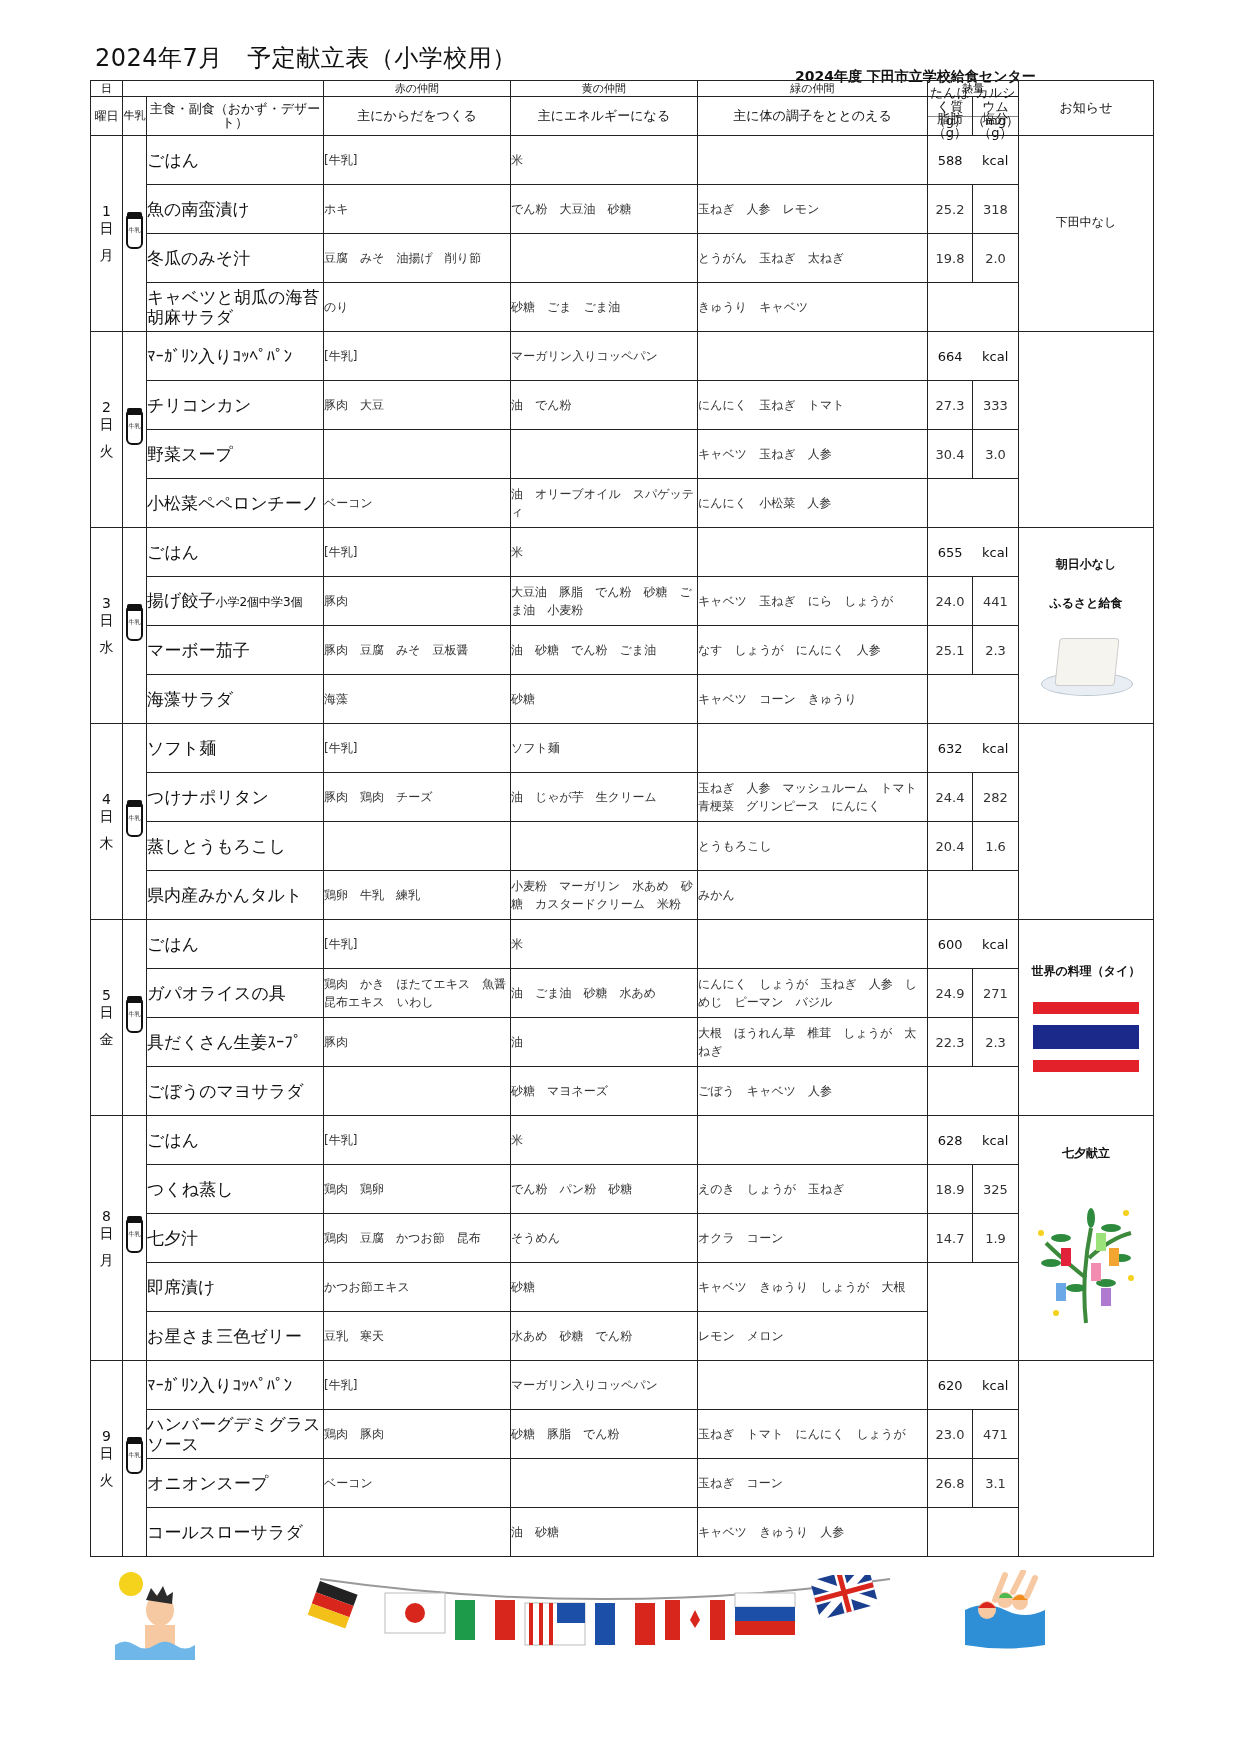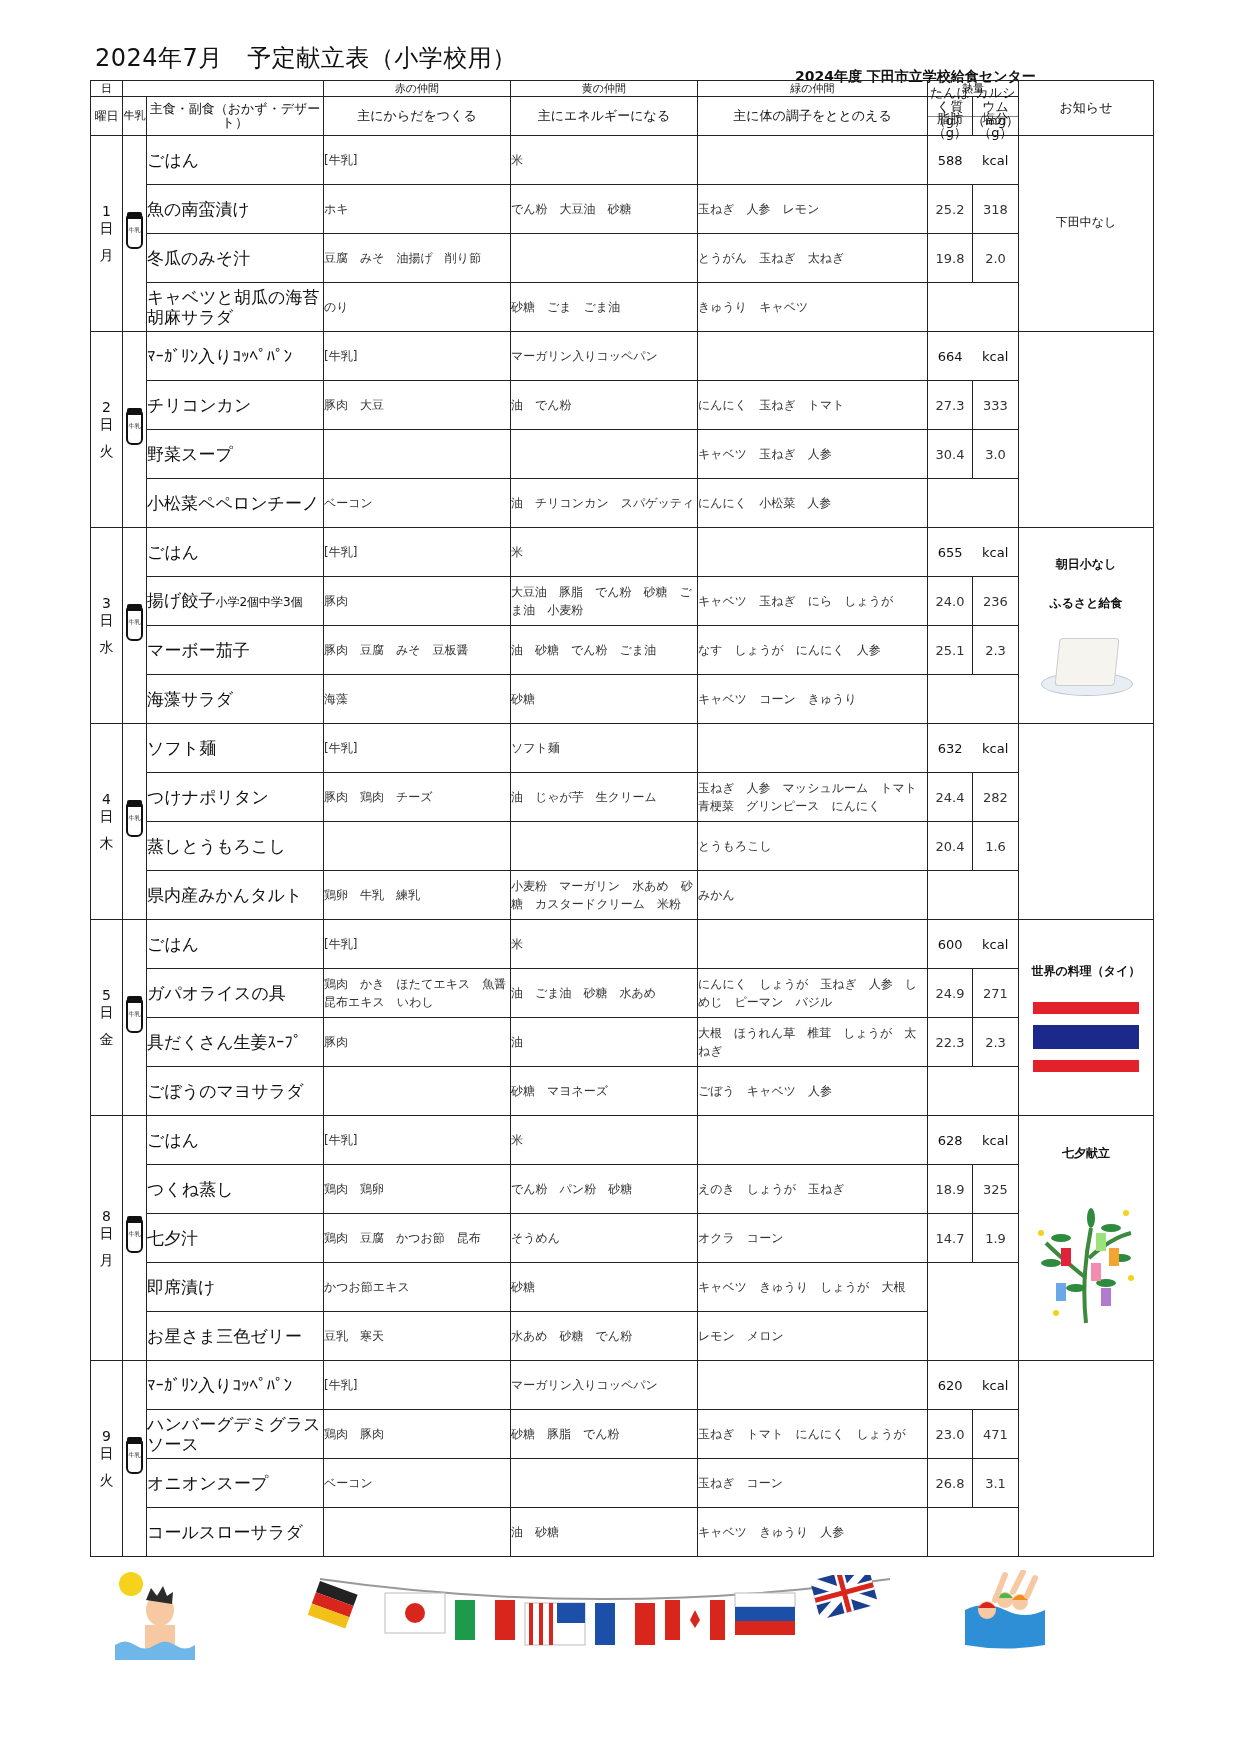--- a/index.html
+++ b/index.html
@@ -163,21 +163,21 @@
         <td class="dish"><span>野菜スープ</span></td>
         <td class="ing"></td>
         <td class="ing"></td>
         <td class="ing">キャベツ　玉ねぎ　人参</td>
         <td class="nv first">30.4</td>
         <td class="nv">3.0</td>
       </tr>
       <tr class="r">
         <td class="dish"><span>小松菜ペペロンチーノ</span></td>
         <td class="ing">ベーコン</td>
-        <td class="ing">油　チリコンカン　スパゲッティ</td>
+        <td class="ing">油　オリーブオイル　スパゲッティ</td>
         <td class="ing">にんにく　小松菜　人参</td>
         <td colspan="2" rowspan="1"></td>
       </tr>
       <tr class="r">
         <td class="date" rowspan="4">
           <div>3</div>
           <div>日</div>
           <div style="margin-top:10px">水</div>
         </td>
         <td class="milk" rowspan="4">
@@ -200,21 +200,21 @@
             <div class="block"></div>
           </div>
         </td>
       </tr>
       <tr class="r">
         <td class="dish"><span>揚げ餃子</span><small>小学2個中学3個</small></td>
         <td class="ing">豚肉</td>
         <td class="ing">大豆油　豚脂　でん粉　砂糖　ごま油　小麦粉</td>
         <td class="ing">キャベツ　玉ねぎ　にら　しょうが</td>
         <td class="nv first">24.0</td>
-        <td class="nv">236</td>
+        <td class="nv">441</td>
       </tr>
       <tr class="r">
         <td class="dish"><span>マーボー茄子</span></td>
         <td class="ing">豚肉　豆腐　みそ　豆板醤</td>
         <td class="ing">油　砂糖　でん粉　ごま油</td>
         <td class="ing">なす　しょうが　にんにく　人参</td>
         <td class="nv first">25.1</td>
         <td class="nv">2.3</td>
       </tr>
       <tr class="r">

